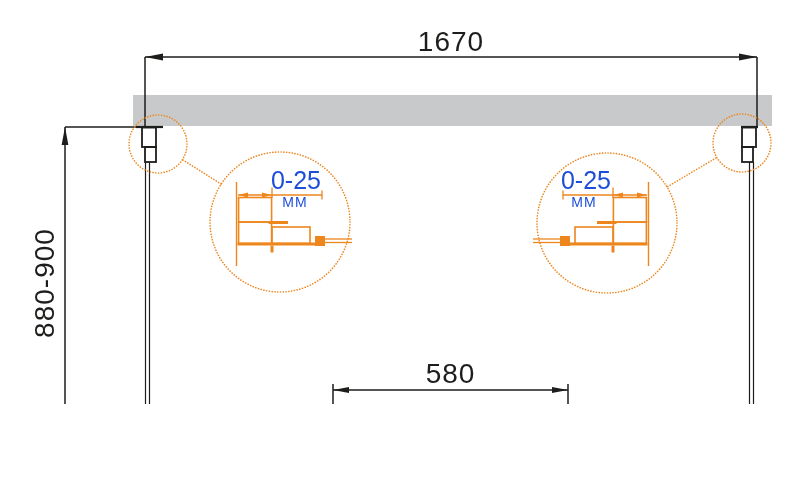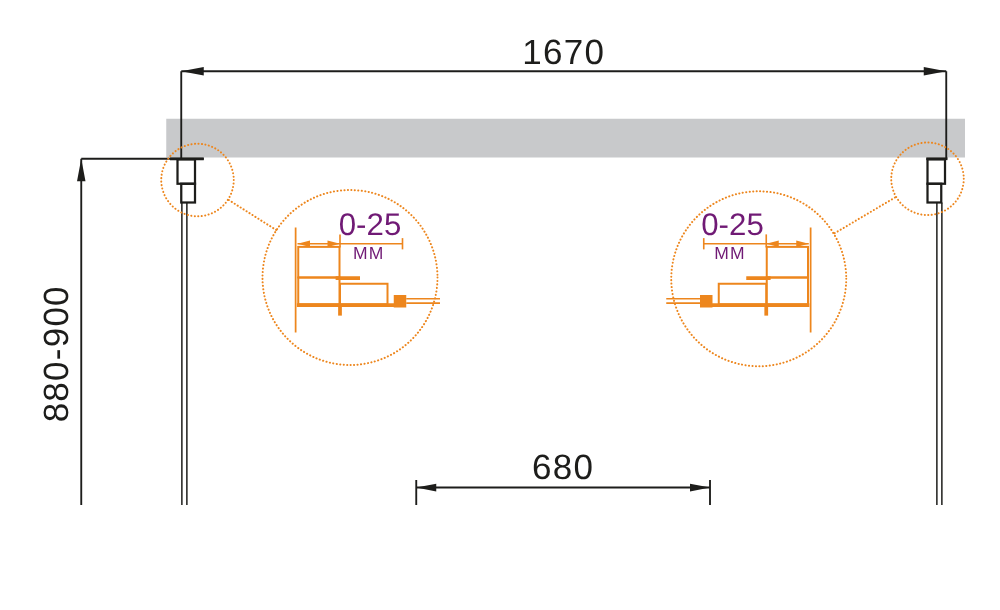--- a/index.html
+++ b/index.html
@@ -5,21 +5,21 @@
   html,body{margin:0;padding:0;background:#fff;}
   .stage{position:relative;width:800px;height:404px;background:#fff;overflow:hidden;
          font-family:"Liberation Sans",sans-serif;}
   .stage svg{position:absolute;left:0;top:0;}
   .lbl{position:absolute;color:#1d1d1b;font-family:"Liberation Sans",sans-serif;}
   .dim{font-size:28px;letter-spacing:1px;text-align:center;}
   #dim-1670{left:145px;top:26px;width:612px;}
   #dim-680{left:333px;top:358px;width:235px;}
   #dim-880{left:-38px;top:267px;width:166px;text-align:center;
            transform:rotate(-90deg);transform-origin:center center;}
-  .odim{color:#701a75;text-align:center;}
+  .odim{color:#1d4ed8;text-align:center;}
   #det-l-val{left:264px;top:166px;width:64px;font-size:25px;}
   #det-l-unit{left:269px;top:194px;width:52px;font-size:14px;letter-spacing:1px;}
   #det-r-val{left:554px;top:166px;width:64px;font-size:25px;}
   #det-r-unit{left:558px;top:194px;width:52px;font-size:14px;letter-spacing:1px;}
 </style>
 </head>
 <body>
 
 <div class="stage">
 <svg width="800" height="488" viewBox="0 0 800 488">
@@ -170,18 +170,18 @@
     <line x1="567" y1="244" x2="647.5" y2="244" stroke-width="3"></line>
     <rect x="560" y="236" width="10" height="10" fill="#ed861d" stroke="none"></rect>
     <line x1="533" y1="239" x2="560" y2="239" stroke-width="1.3"></line>
     <line x1="533" y1="242.5" x2="560" y2="242.5" stroke-width="1.3"></line>
     <line x1="613" y1="245.5" x2="613" y2="252.5" stroke-width="3"></line>
   </g>
 </svg>
 
 <div class="lbl dim" id="dim-1670">1670</div>
 <div class="lbl dim" id="dim-880">880-900</div>
-<div class="lbl dim" id="dim-680">680</div>
+<div class="lbl dim" id="dim-680">580</div>
 <div class="lbl odim" id="det-l-val">0-25</div>
 <div class="lbl odim" id="det-l-unit">ММ</div>
 <div class="lbl odim" id="det-r-val">0-25</div>
 <div class="lbl odim" id="det-r-unit">ММ</div>
 </div>
 
 </body></html>

